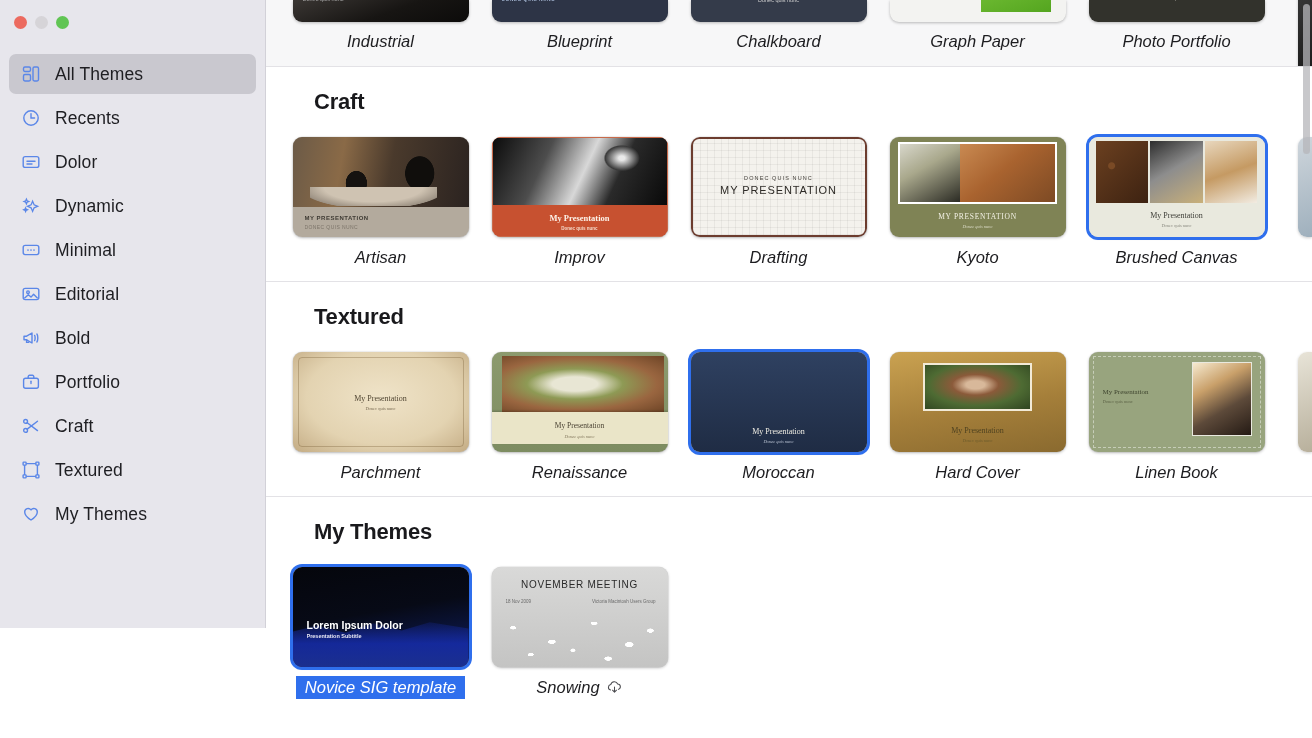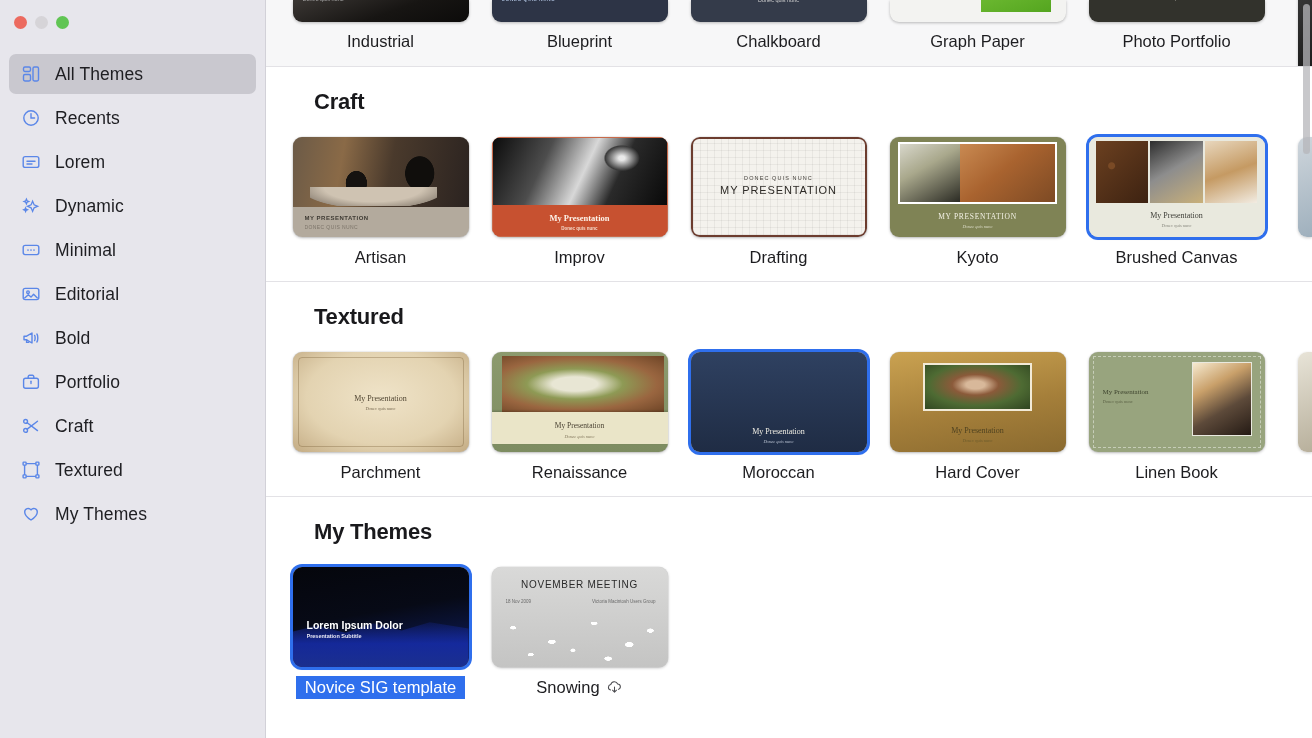--- a/index.html
+++ b/index.html
@@ -6,21 +6,21 @@
   body{
     width:1312px;height:738px;overflow:hidden;
     font-family:"Liberation Sans",sans-serif;
     background:#ffffff;
     -webkit-font-smoothing:antialiased;
   }
   .window{position:relative;width:1312px;height:738px;display:flex;overflow:hidden;}
 
   
   .sidebar{
-    width:266px;height:738px;flex:0 0 266px;
+    width:266px;height:628px;flex:0 0 266px;
     background:#e7e6ec;
     border-right:1px solid #d2d1d8;
     box-sizing:border-box;
     position:relative;
   }
   .traffic{position:absolute;top:16px;left:14px;display:flex;gap:8px;align-items:center;}
   .light{width:13px;height:13px;border-radius:50%;display:block;}
   .light.red{background:#ec6a5f;}
   .light.yellow{background:#d6d4d8;}
   .light.green{background:#61c554;}
@@ -72,20 +72,21 @@
     box-shadow:0 0 0 3px #2f6fed,0 1px 3px rgba(0,0,0,.26);
   }
   .thumb .tt{
     position:absolute;left:0;right:0;text-align:center;
     pointer-events:none;white-space:nowrap;overflow:hidden;
   }
   .caption{
     margin-top:11px;font-size:16.5px;color:#1d1d20;
     display:flex;align-items:center;gap:6px;justify-content:center;
     white-space:nowrap;
+    font-style:italic;
   }
   .caption.pill{
     background:#2f6fed;color:#fff;border-radius:0;
     padding:2px 9px;margin-top:9px;
   }
   .cloud-ico{display:inline-flex;align-items:center;}
 
   
   .toprow{padding-top:0;height:66px;overflow:hidden;}
   .toprow .thumb{height:22px;border-radius:0 0 9px 9px;box-shadow:0 1px 3px rgba(0,0,0,.26);}
@@ -231,21 +232,21 @@
         <span>Recents</span>
       </div>
 
       <div class="nav-item">
         <span class="nav-ico">
           <svg width="20" height="20" viewBox="0 0 20 20" fill="none" stroke="#5b87e8" stroke-width="1.4">
             <rect x="2.2" y="4.6" width="15.6" height="10.8" rx="2"></rect>
             <path d="M6 9.2h8M6 12h5" stroke-linecap="round"></path>
           </svg>
         </span>
-        <span>Lorem</span>
+        <span>Dolor</span>
       </div>
 
       <div class="nav-item">
         <span class="nav-ico">
           <svg width="20" height="20" viewBox="0 0 20 20" fill="none" stroke="#5b87e8" stroke-width="1.25">
             <path d="M11.6 5.2l1.5 3.6 3.6 1.5-3.6 1.5-1.5 3.6-1.5-3.6-3.6-1.5 3.6-1.5z"></path>
             <path d="M5.4 3.1l.7 1.7 1.7.7-1.7.7-.7 1.7-.7-1.7-1.7-.7 1.7-.7z"></path>
             <path d="M4.6 11.9l.55 1.3 1.3.55-1.3.55-.55 1.3-.55-1.3-1.3-.55 1.3-.55z"></path>
           </svg>
         </span>

